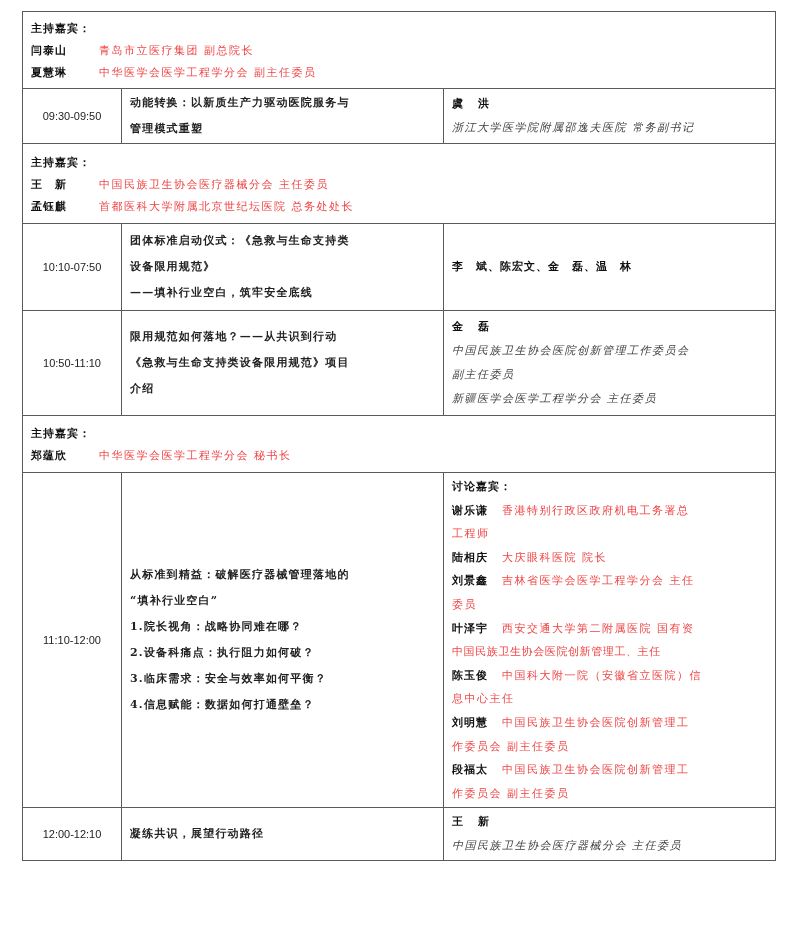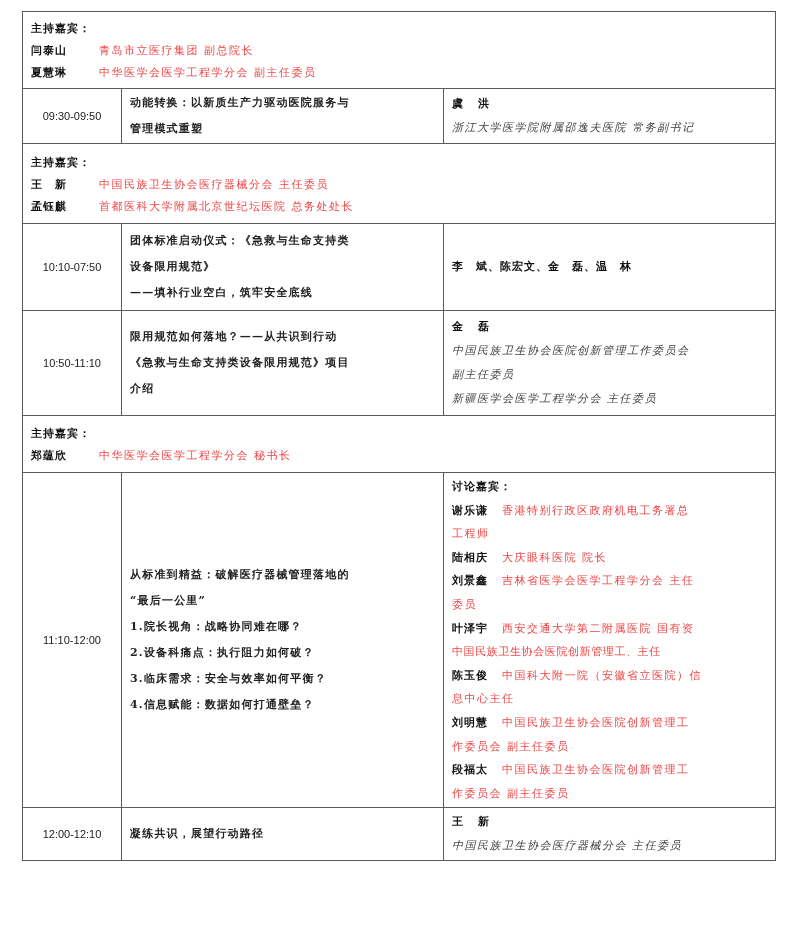--- a/index.html
+++ b/index.html
@@ -93,21 +93,21 @@
     <tr class="host" style="height:57px;">
       <td colspan="3">
         <div class="line lbl">主持嘉宾：</div>
         <div class="line"><span class="nm">郑蕴欣</span><span class="aff">中华医学会医学工程学分会 秘书长</span></div>
       </td>
     </tr>
     <tr style="height:328px;">
       <td class="time">11:10-12:00</td>
       <td class="topic">
         <div>从标准到精益：破解医疗器械管理落地的</div>
-        <div>“最后一公里”</div>
+        <div>“填补行业空白”</div>
         <div>1.院长视角：战略协同难在哪？</div>
         <div>2.设备科痛点：执行阻力如何破？</div>
         <div>3.临床需求：安全与效率如何平衡？</div>
         <div>4.信息赋能：数据如何打通壁垒？</div>
       </td>
       <td class="spk disc">
         <div class="dline lbl">讨论嘉宾：</div>
         <div class="dline"><span class="nm">谢乐谦</span><span class="aff">香港特别行政区政府机电工务署总</span></div>
         <div class="dline aff">工程师</div>
         <div class="dline"><span class="nm">陆相庆</span><span class="aff">大庆眼科医院 院长</span></div>

